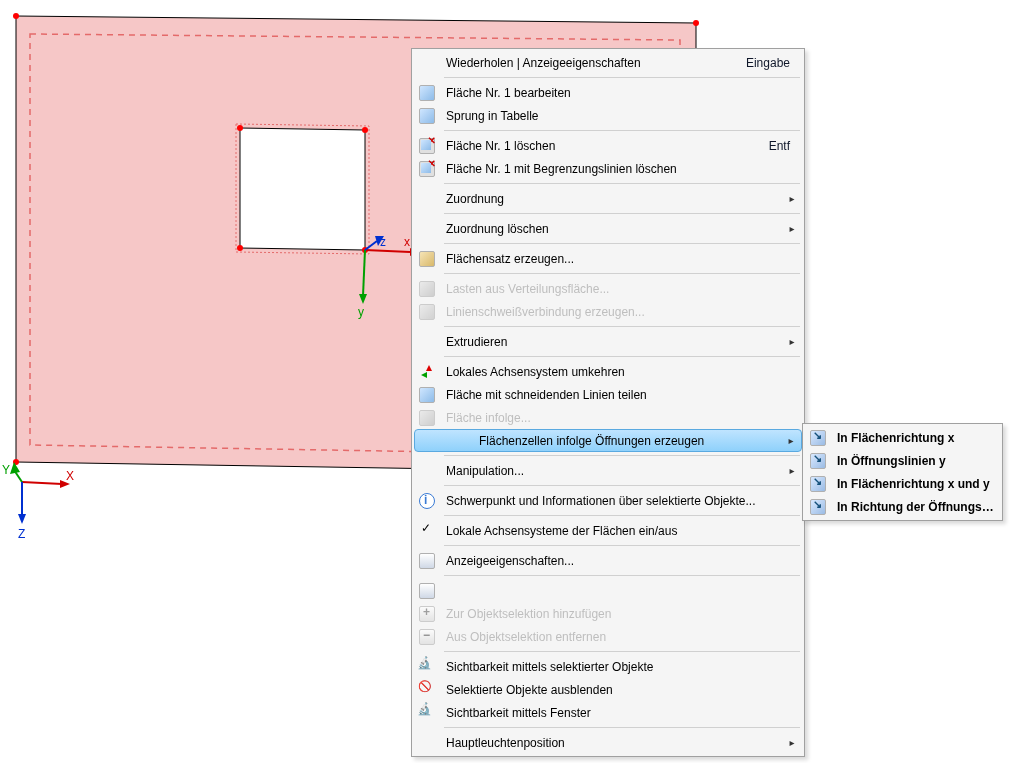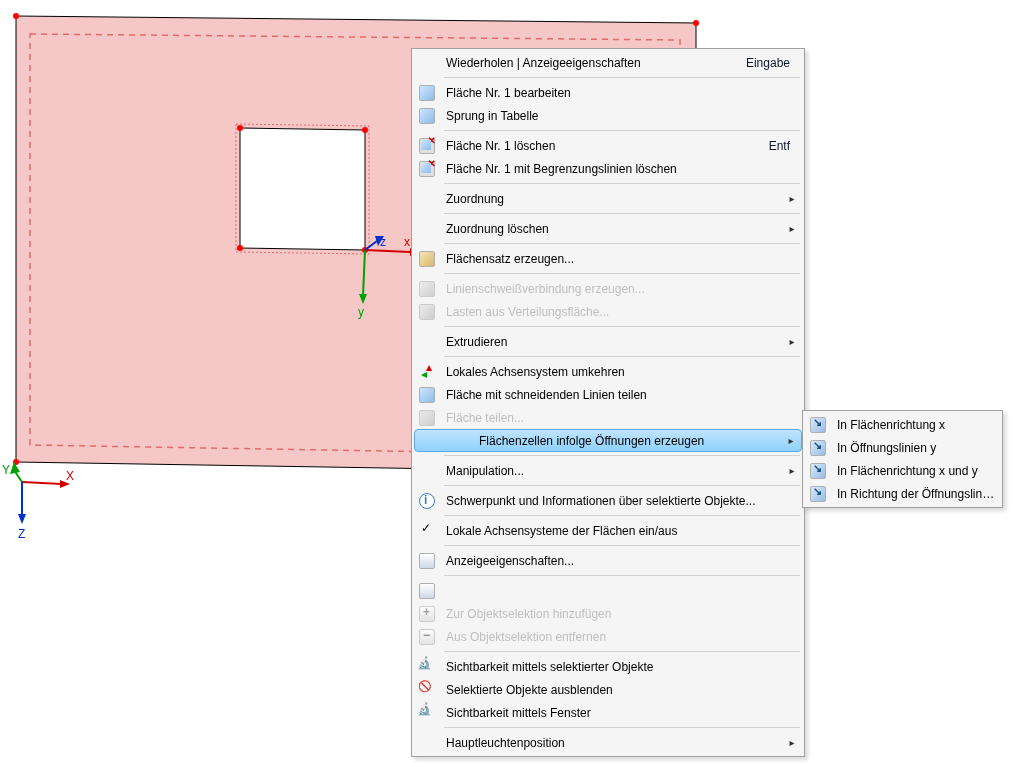--- a/index.html
+++ b/index.html
@@ -27,22 +27,23 @@
     box-shadow: 3px 3px 4px rgba(0,0,0,0.15);
     padding: 2px;
   }
   .main-menu {
     left: 411px;
     top: 48px;
     width: 388px;
   }
   .sub-menu {
     left: 802px;
-    top: 410px;
+    top: 423px;
     width: 195px;
+    font-weight: bold;
   }
   .mi {
     display: flex;
     align-items: center;
     height: 23px;
     padding: 0 4px 0 0;
     position: relative;
     white-space: nowrap;
   }
   .mi .iconcell {
@@ -237,56 +238,56 @@
     <div class="sep"></div>
     <div class="mi">
       <span class="iconcell">
         <span class="ico brush"></span>
       </span>
       <span class="label">Flächensatz erzeugen...</span>
     </div>
     <div class="sep"></div>
     <div class="mi disabled">
       <span class="iconcell">
+        <span class="ico surface"></span>
+      </span>
+      <span class="label">Lasten aus Verteilungsfläche...</span>
+    </div>
+    <div class="mi disabled">
+      <span class="iconcell">
         <span class="ico brush"></span>
       </span>
       <span class="label">Linienschweißverbindung erzeugen...</span>
     </div>
-    <div class="mi disabled">
+    <div class="sep"></div>
+    <div class="mi">
+      <span class="iconcell">
+        <span class="ico none"></span>
+      </span>
+      <span class="label">Extrudieren</span>
+      <span class="arrow">▸</span>
+    </div>
+    <div class="sep"></div>
+    <div class="mi">
+      <span class="iconcell">
+        <span class="ico axes"></span>
+      </span>
+      <span class="label">Lokales Achsensystem umkehren</span>
+    </div>
+    <div class="mi">
       <span class="iconcell">
         <span class="ico surface"></span>
       </span>
-      <span class="label">Lasten aus Verteilungsfläche...</span>
-    </div>
-    <div class="sep"></div>
-    <div class="mi">
-      <span class="iconcell">
-        <span class="ico none"></span>
-      </span>
-      <span class="label">Extrudieren</span>
-      <span class="arrow">▸</span>
-    </div>
-    <div class="sep"></div>
-    <div class="mi">
-      <span class="iconcell">
-        <span class="ico axes"></span>
-      </span>
-      <span class="label">Lokales Achsensystem umkehren</span>
-    </div>
-    <div class="mi">
+      <span class="label">Fläche mit schneidenden Linien teilen</span>
+    </div>
+    <div class="mi disabled">
       <span class="iconcell">
         <span class="ico surface"></span>
       </span>
-      <span class="label">Fläche mit schneidenden Linien teilen</span>
-    </div>
-    <div class="mi disabled">
-      <span class="iconcell">
-        <span class="ico surface"></span>
-      </span>
-      <span class="label">Fläche teilen...</span>
+      <span class="label">Fläche infolge...</span>
     </div>
     <div class="mi highlight">
       <span class="iconcell">
         <span class="ico none"></span>
       </span>
       <span class="label">Flächenzellen infolge Öffnungen erzeugen</span>
       <span class="arrow">▸</span>
     </div>
     <div class="sep"></div>
     <div class="mi">

